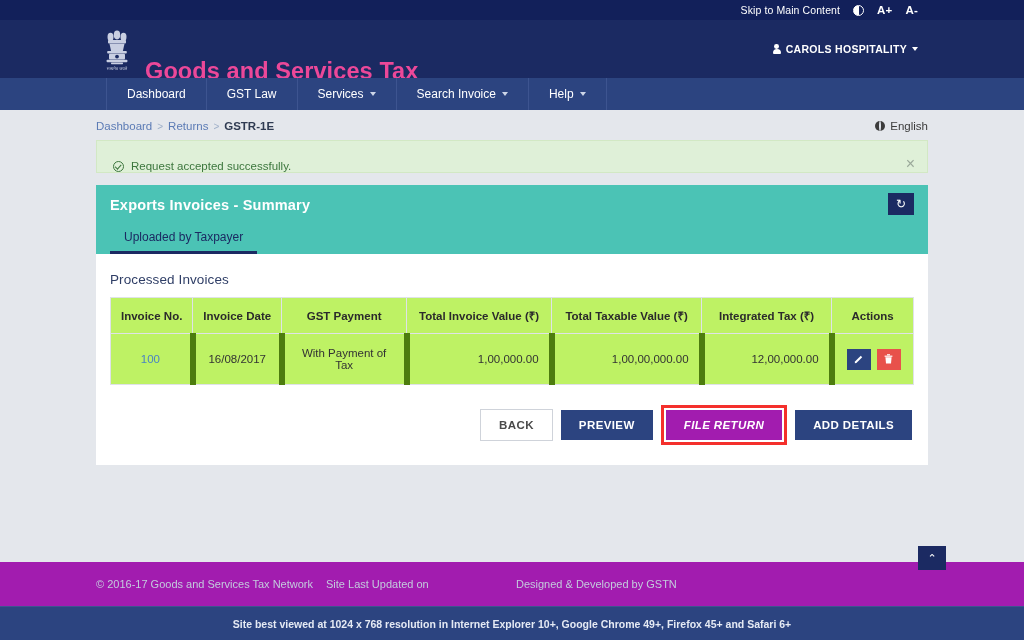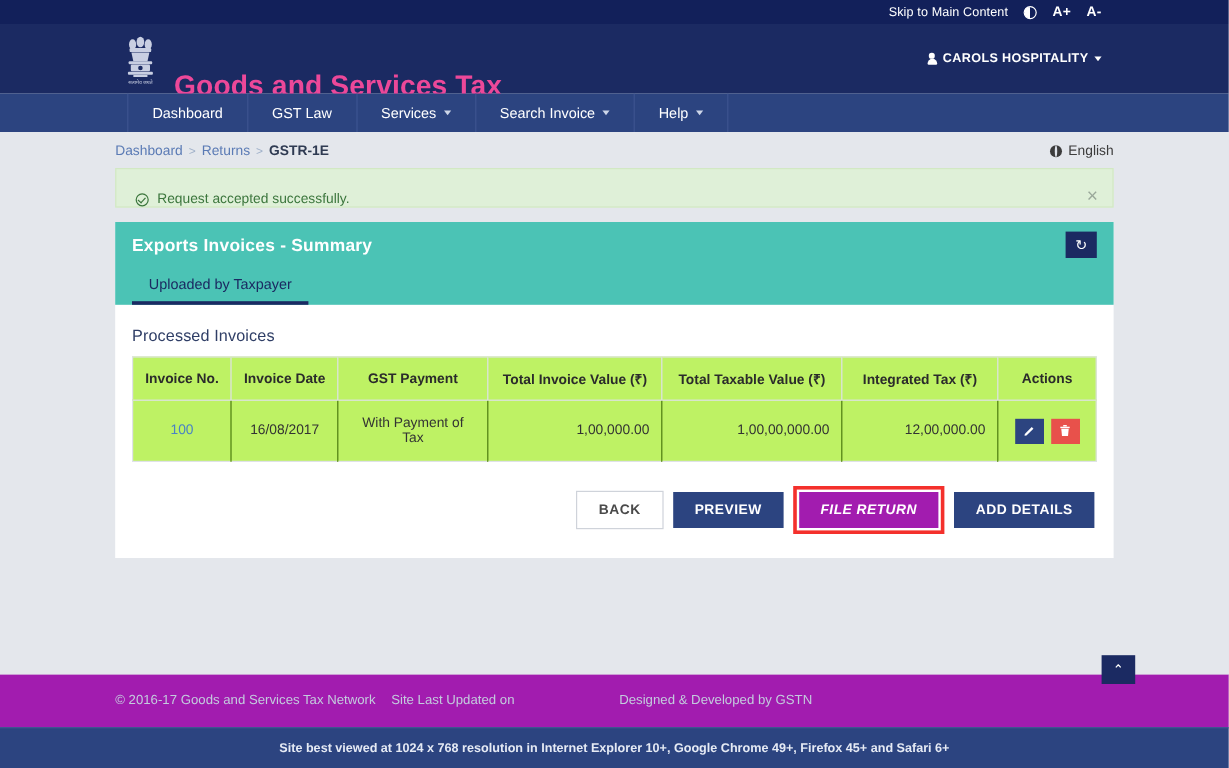--- a/index.html
+++ b/index.html
@@ -145,21 +145,21 @@
   }
   table.invoice-table th {
     font-size: 11.5px; color: #2b2b2b; font-weight: bold;
     padding: 10px 10px; text-align: center;
     border-right: 1px solid #dfe2e8; border-bottom: 1px solid #dfe2e8;
     white-space: nowrap;
   }
   table.invoice-table th:last-child { border-right: none; }
   table.invoice-table td {
     font-size: 11.5px; color: #333333; padding: 13px 10px;
-    border-right: 1px solid #4d7c0f; vertical-align: middle;
+    border-right: 6px solid #4d7c0f; vertical-align: middle;
   }
   table.invoice-table td:last-child { border-right: none; }
   .c-center { text-align: center; }
   .c-right  { text-align: right; }
   .invoice-link { color: #4a83c4; text-decoration: none; cursor: pointer; }
   .act-wrap { display: flex; gap: 6px; justify-content: center; }
   .act-btn {
     width: 24px; height: 21px; border: none; cursor: pointer;
     display: flex; align-items: center; justify-content: center;
     color: #ffffff; font-size: 10.5px; line-height: 1;

